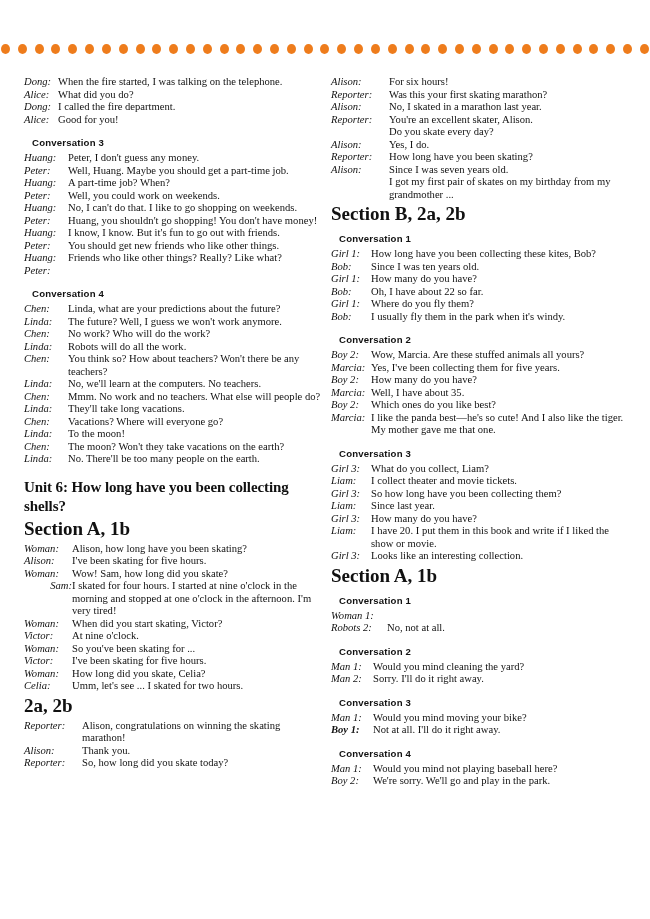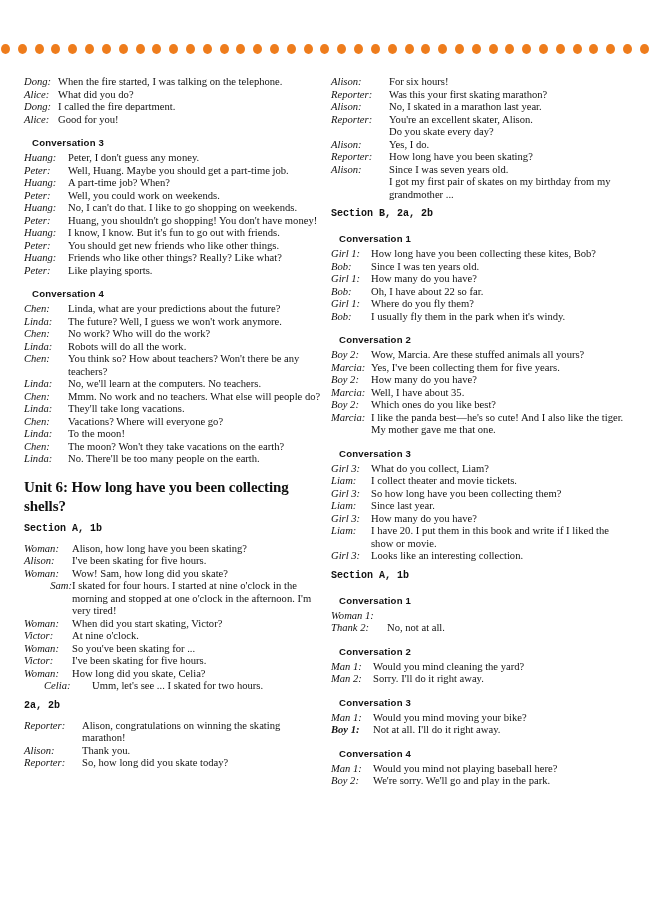--- a/index.html
+++ b/index.html
@@ -23,22 +23,22 @@
   .utterance{flex:1 1 auto;}
   .convo-label{
     font-family:"Liberation Sans",sans-serif;font-weight:bold;
     font-size:9.6px;line-height:12px;letter-spacing:.2px;margin:11px 8px 3px;
   }
   .unit-heading{
     font-family:"Liberation Serif",serif;font-weight:bold;
     font-size:15px;line-height:19px;letter-spacing:-.1px;margin:12px 0 2px;
   }
   .section-heading{
-    font-family:Liberation Mono, monospace;font-weight:bold;
-    font-size:10px;line-height:17px;margin:4px 0 6px;
+    font-family:Liberation Serif, serif;font-weight:bold;
+    font-size:19px;line-height:17px;margin:4px 0 6px;
   }
   .footer{
     position:absolute;left:27px;top:855px;
     display:flex;align-items:center;gap:18px;
   }
   .page-badge{
     width:56px;height:21px;border-radius:50%;background:var(--badge,#8cd52a);
     color:#fff;font-family:"Liberation Sans",sans-serif;font-weight:bold;font-size:12.5px;
     display:flex;align-items:center;justify-content:center;
   }
@@ -146,21 +146,20 @@
           <div class="line">
             <span class="speaker" style="width: 44px;">Peter:</span>
             <span class="utterance">You should get new friends who like other things.</span>
           </div>
           <div class="line">
             <span class="speaker" style="width: 44px;">Huang:</span>
             <span class="utterance">Friends who like other things? Really?  Like what?</span>
           </div>
           <div class="line">
             <span class="speaker" style="width: 44px;">Peter:</span>
-            <span class="utterance">Like playing sports.</span>
           </div>
         </div>
         <div class="convo-label">Conversation 4</div>
         <div class="dialogue">
           <div class="line">
             <span class="speaker" style="width: 44px;">Chen:</span>
             <span class="utterance">Linda, what are your predictions about the future?</span>
           </div>
           <div class="line">
             <span class="speaker" style="width: 44px;">Linda:</span>
@@ -240,21 +239,21 @@
           </div>
           <div class="line">
             <span class="speaker" style="width: 48px;">Victor:</span>
             <span class="utterance">I've been skating for five hours.</span>
           </div>
           <div class="line">
             <span class="speaker" style="width: 48px;">Woman:</span>
             <span class="utterance">How long did you skate, Celia?</span>
           </div>
           <div class="line">
-            <span class="speaker" style="width: 48px; margin-left: 20px;">Celia:</span>
+            <span class="speaker" style="width: 48px;">Celia:</span>
             <span class="utterance">Umm, let's see ...  I skated for two hours.</span>
           </div>
         </div>
         <h3 class="section-heading">2a, 2b</h3>
         <div class="dialogue">
           <div class="line">
             <span class="speaker" style="width: 58px;">Reporter:</span>
             <span class="utterance">Alison, congratulations on winning the skating marathon!</span>
           </div>
           <div class="line">
@@ -392,21 +391,21 @@
             <span class="utterance">Looks like an interesting collection.</span>
           </div>
         </div>
         <h3 class="section-heading">Section A, 1b</h3>
         <div class="convo-label">Conversation 1</div>
         <div class="dialogue">
           <div class="line">
             <span class="speaker" style="width: 56px;">Woman 1:</span>
           </div>
           <div class="line">
-            <span class="speaker" style="width: 56px;">Thank 2:</span>
+            <span class="speaker" style="width: 56px;">Robots 2:</span>
             <span class="utterance">No, not at all.</span>
           </div>
         </div>
         <div class="convo-label">Conversation 2</div>
         <div class="dialogue">
           <div class="line">
             <span class="speaker" style="width: 42px;">Man 1:</span>
             <span class="utterance">Would you mind cleaning the yard?</span>
           </div>
           <div class="line">

